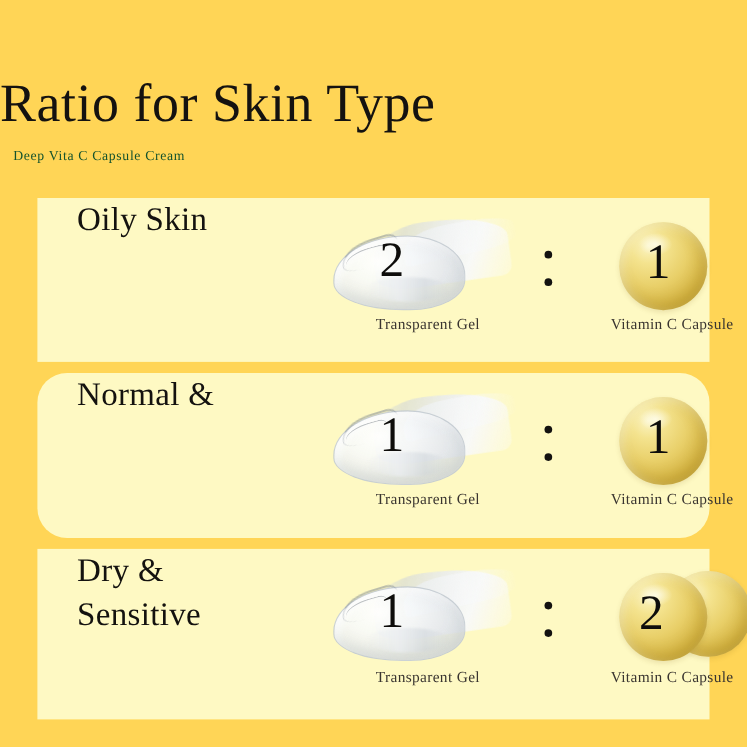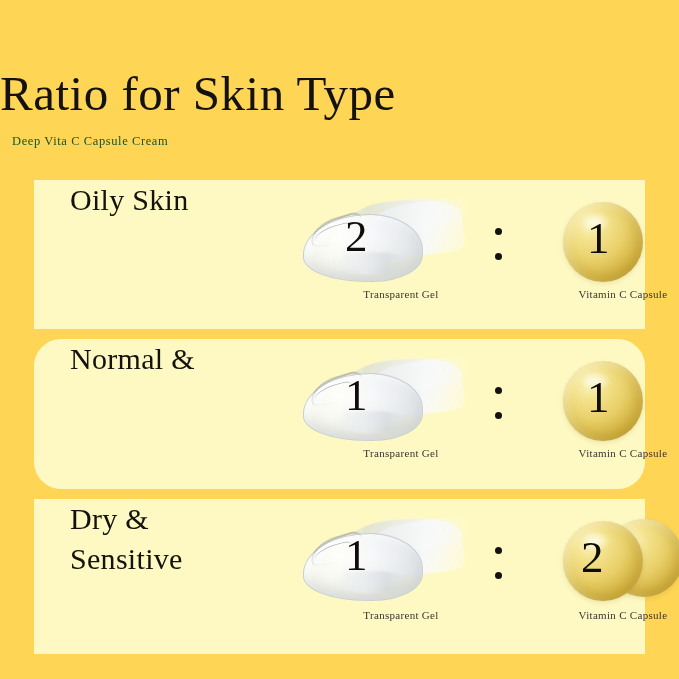--- a/index.html
+++ b/index.html
@@ -96,25 +96,25 @@
 
   .art {
     position: absolute;
     left: 0;
     top: 18px;
     width: 180px;
     height: 86px;
   }
   .caption {
     position: absolute;
-    left: 16px;
+    left: 4px;
     top: 108px;
     width: 180px;
     text-align: center;
-    font-size: 11px;
+    font-size: 14px;
     letter-spacing: 0.3px;
     color: #3a3530;
   }
   .card-3 .caption { top: 110px; }
 
   .num {
     position: absolute;
     z-index: 6;
     font-family: "Liberation Serif", "DejaVu Serif", serif;
     font-size: 45px;

